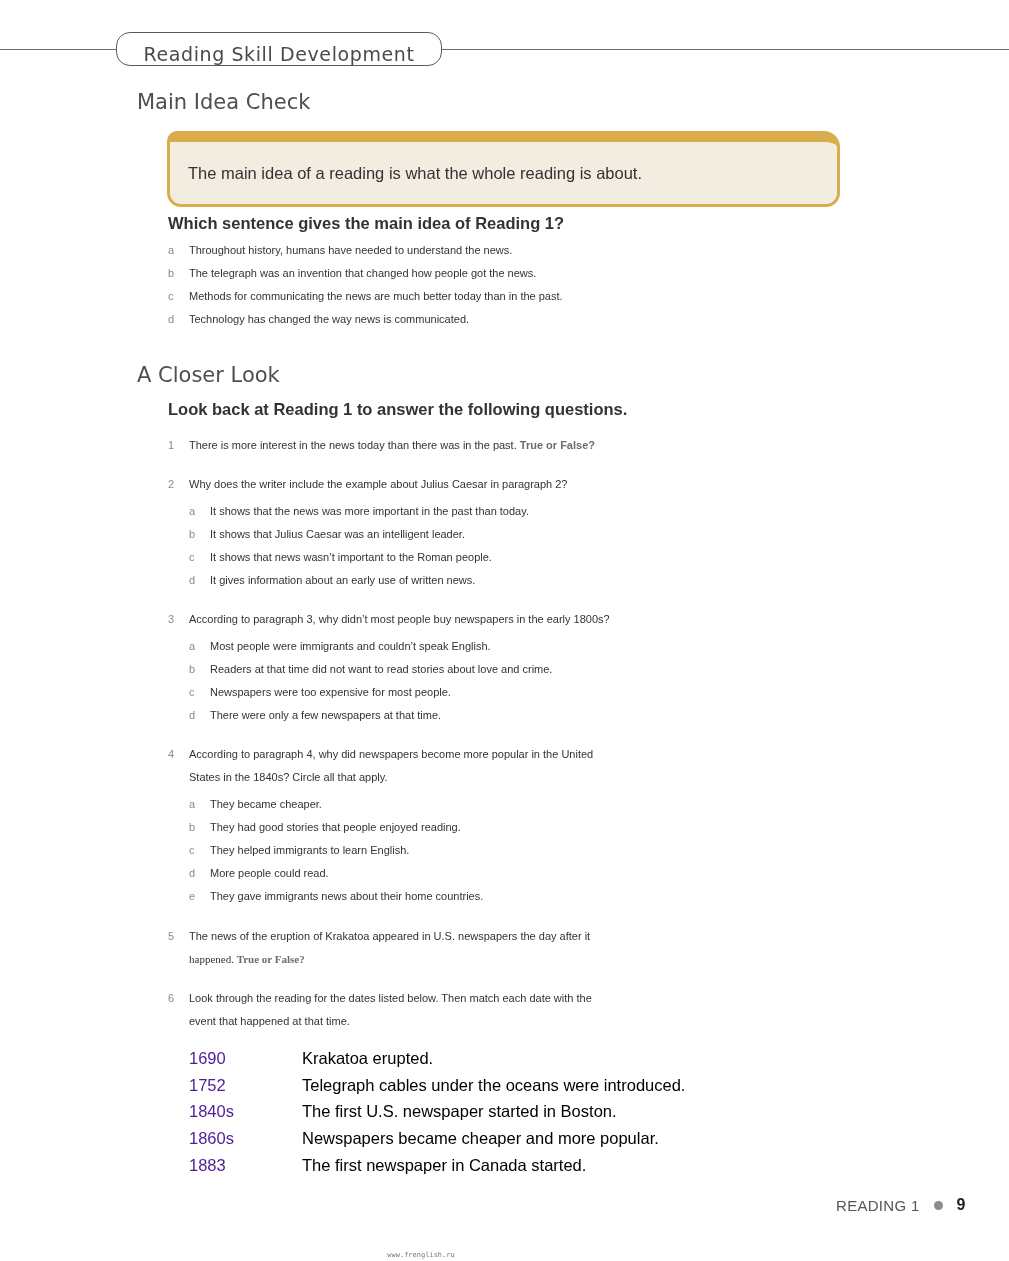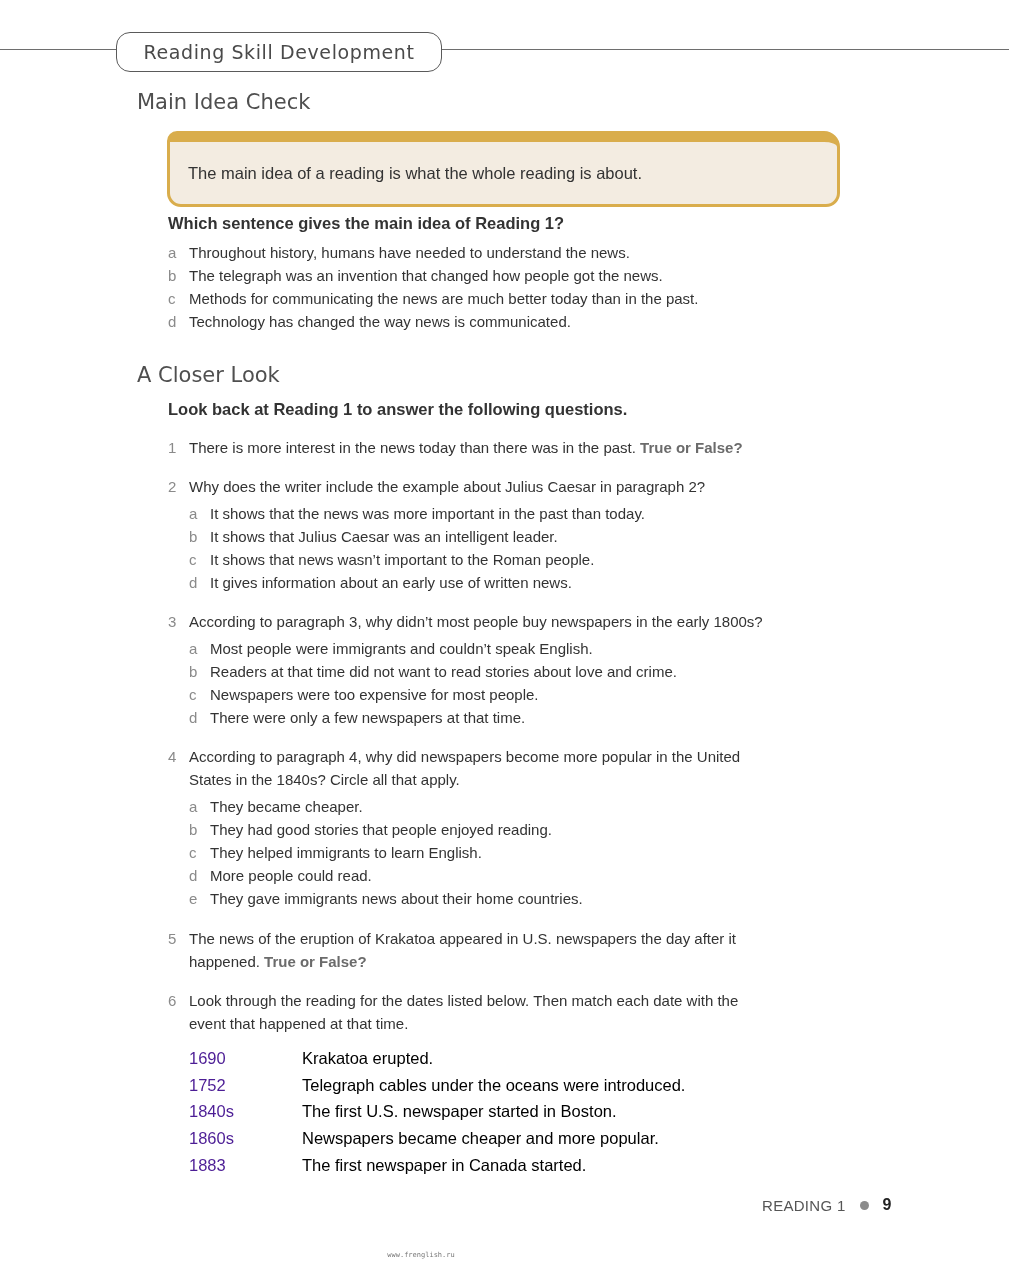--- a/index.html
+++ b/index.html
@@ -5,57 +5,57 @@
   html, body { margin: 0; padding: 0; background: #ffffff; }
   body {
     width: 1009px; height: 1261px; position: relative; overflow: hidden;
     font-family: "Liberation Sans", "DejaVu Sans", sans-serif;
     color: #2b2b2b;
   }
   .rule { position: absolute; top: 49px; height: 1px; background: #6e6e6e; }
   .rule.left { left: 0; width: 118px; }
   .rule.right { left: 442px; width: 567px; }
   .section-pill {
-    position: absolute; left: 116px; top: 32px; width: 326px; height: 40px;
+    position: absolute; left: 116px; top: 32px; width: 326px; height: 34px;
     box-sizing: border-box; border: 1.5px solid #5a5a5a; border-radius: 14px;
-    background: #fff; display: flex; align-items: center; justify-content: center;
+    background: #fff; display: flex; align-items: flex-end; justify-content: center;
   }
   .section-pill span {
     font-family: "DejaVu Sans", sans-serif; font-size: 19px; color: #4a4a4a;
     letter-spacing: 0.6px;
   }
   .h2 {
     position: absolute; left: 137px; font-family: "DejaVu Sans", sans-serif;
     font-size: 21px; color: #4f4f4f; margin: 0; font-weight: normal;
   }
   .tip-box {
     position: absolute; left: 167px; top: 131px; width: 673px; height: 76px;
     box-sizing: border-box; border-radius: 10px 16px 14px 14px;
     border: 3px solid #d9ad4c; border-top: 11px solid #d9ad4c;
     background: #f3ece1; display: flex; align-items: center; padding-left: 18px;
   }
   .tip-box span { font-size: 16.5px; color: #333; }
   .prompt {
     position: absolute; left: 168px; font-size: 16.5px; font-weight: bold; color: #333;
   }
   .line {
-    position: absolute; font-size: 15px; color: #333; white-space: nowrap;
+    position: absolute; font-size: 11px; color: #333; white-space: nowrap;
   }
   .letter {
     display: inline-block; width: 21px; color: #8a8a8a;
   }
   .num {
     display: inline-block; width: 21px; color: #8a8a8a;
   }
   .tf { color: #6b6b6b; font-weight: bold; }
   .cont { padding-left: 21px; }
   .date { position: absolute; left: 189px; font-size: 16.5px; color: #4c1d95; }
   .event { position: absolute; left: 302px; font-size: 16.5px; color: #000000; }
   .footer {
-    position: absolute; left: 762px; top: 1196px; font-size: 15px; color: #555;
+    position: absolute; left: 836px; top: 1196px; font-size: 15px; color: #555;
     display: flex; align-items: center; gap: 10px; letter-spacing: 0.3px;
   }
   .footer .dot { width: 9px; height: 9px; border-radius: 50%; background: #8c8c8c; display: inline-block; margin: 0 4px; }
   .footer .page { font-weight: bold; color: #222; font-size: 16px; }
   .watermark {
     position: absolute; left: 0; width: 842px; top: 1251px; text-align: center;
     font-family: "DejaVu Sans Mono", monospace; font-size: 7px; color: #777;
   }
 </style>
 </head>
@@ -99,21 +99,21 @@
 
 <div class="line" style="left:168px;top:748px;"><span class="num">4</span><span>According to paragraph 4, why did newspapers become more popular in the United</span></div>
 <div class="line cont" style="left:168px;top:771px;">States in the 1840s? Circle all that apply.</div>
 <div class="line" style="left:189px;top:798px;"><span class="letter">a</span><span>They became cheaper.</span></div>
 <div class="line" style="left:189px;top:821px;"><span class="letter">b</span><span>They had good stories that people enjoyed reading.</span></div>
 <div class="line" style="left:189px;top:844px;"><span class="letter">c</span><span>They helped immigrants to learn English.</span></div>
 <div class="line" style="left:189px;top:867px;"><span class="letter">d</span><span>More people could read.</span></div>
 <div class="line" style="left:189px;top:890px;"><span class="letter">e</span><span>They gave immigrants news about their home countries.</span></div>
 
 <div class="line" style="left:168px;top:930px;"><span class="num">5</span><span>The news of the eruption of Krakatoa appeared in U.S. newspapers the day after it</span></div>
-<div class="line cont" style="left:168px;top:953px;"><span>happened.</span> <span class="tf">True or False?</span></div>
+<div class="line cont" style="left:168px;top:953px;font-family:Liberation Serif, serif;"><span>happened.</span> <span class="tf">True or False?</span></div>
 
 <div class="line" style="left:168px;top:992px;"><span class="num">6</span><span>Look through the reading for the dates listed below. Then match each date with the</span></div>
 <div class="line cont" style="left:168px;top:1015px;">event that happened at that time.</div>
 
 <div class="date" style="top:1049px;">1690</div>
 <div class="event" style="top:1049px;">Krakatoa erupted.</div>
 <div class="date" style="top:1076px;">1752</div>
 <div class="event" style="top:1076px;">Telegraph cables under the oceans were introduced.</div>
 <div class="date" style="top:1102px;">1840s</div>
 <div class="event" style="top:1102px;">The first U.S. newspaper started in Boston.</div>

